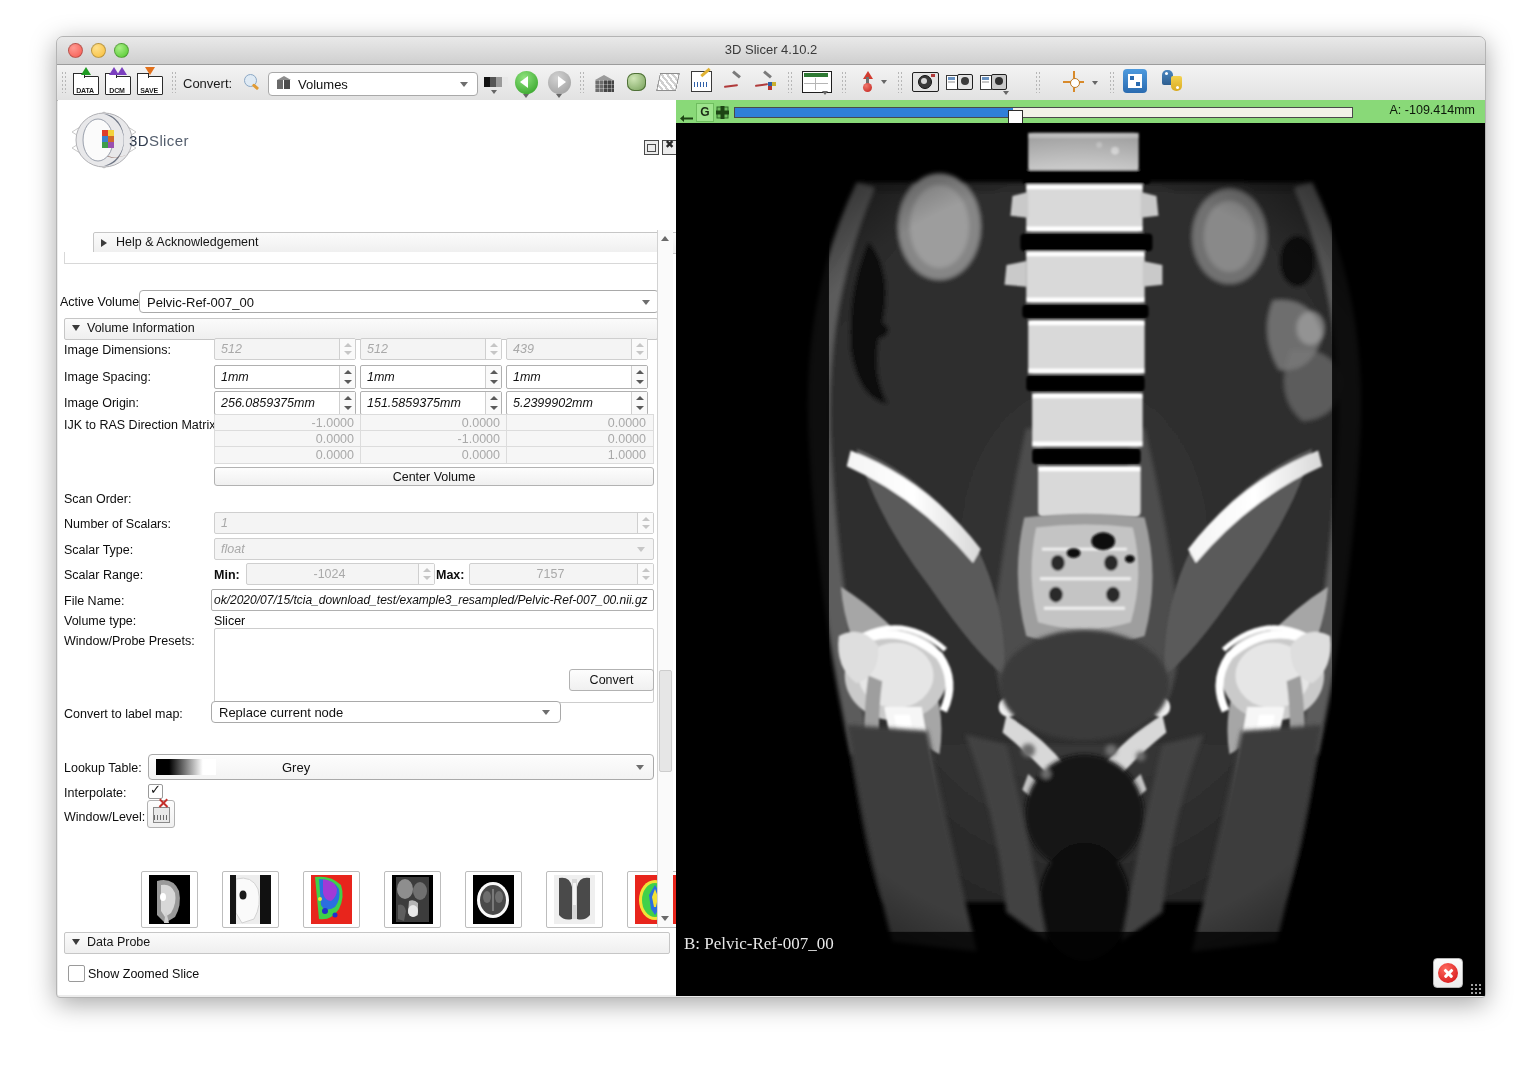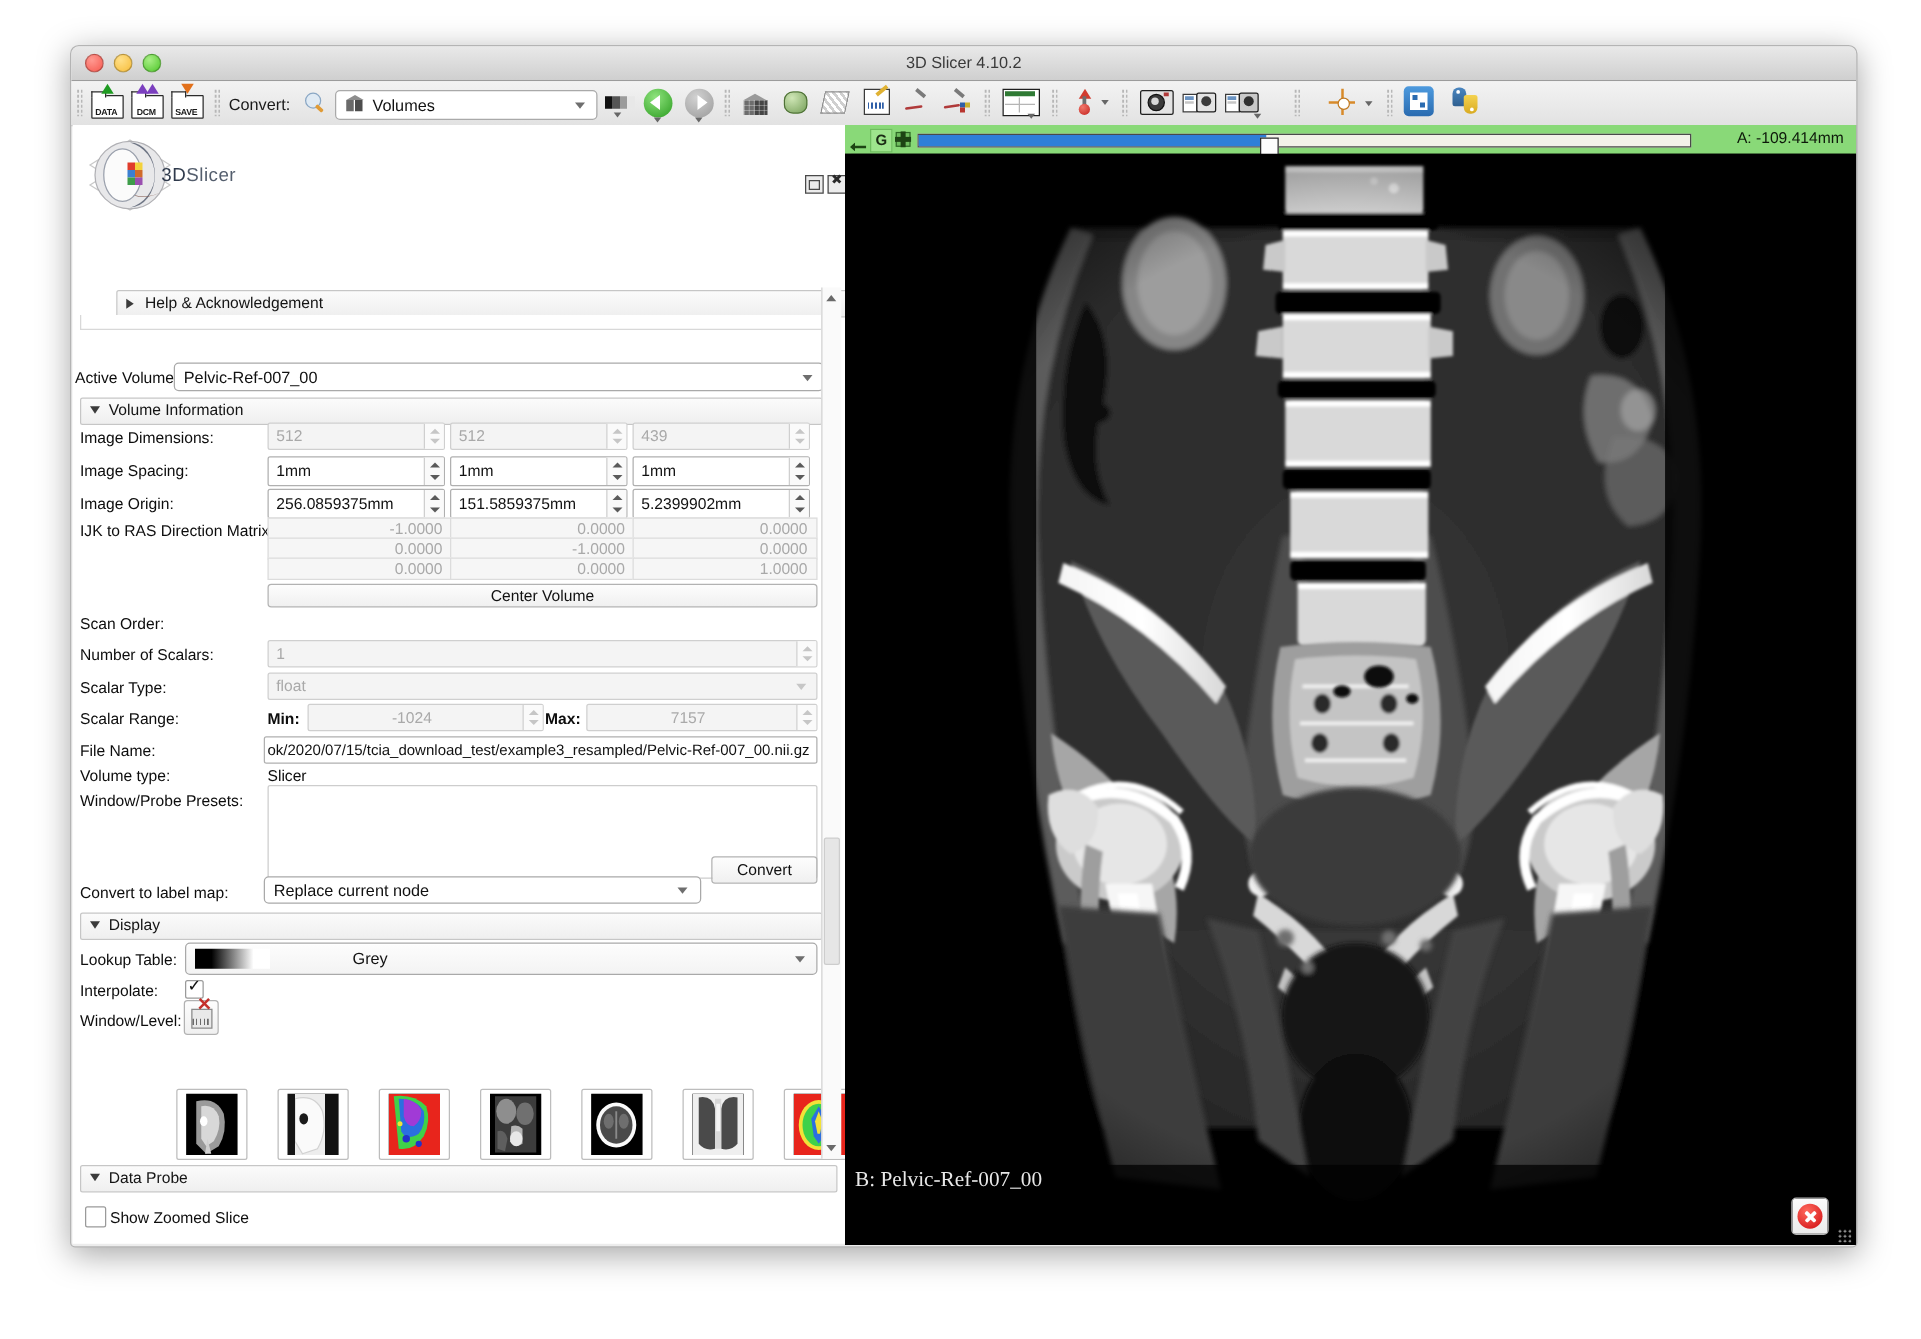--- a/index.html
+++ b/index.html
@@ -83,21 +83,21 @@
   .sechead{position:absolute;height:20px;background:linear-gradient(#fbfbfb,#efefef);
            border:1px solid #c6c6c6;border-radius:2px;}
   .sechead .sect{position:absolute;left:22px;top:2px;font-size:12.5px;color:#141414;}
   .tri{position:absolute;left:7px;top:6px;width:0;height:0;}
   .tri-r{border-top:4.5px solid transparent;border-bottom:4.5px solid transparent;border-left:6px solid #3b3b3b;}
   .tri-d{border-left:4.5px solid transparent;border-right:4.5px solid transparent;border-top:6px solid #3b3b3b;}
 
   .lbl{position:absolute;font-size:12.5px;color:#0d0d0d;}
   .fld{position:absolute;border:1px solid #b0b0b0;background:#fff;border-radius:2px;font-size:12.5px;}
   .fld.ro{background:#f4f4f4;border-color:#cfcfcf;}
-  .fld .v{position:absolute;left:6px;top:50%;transform:translateY(-50%);color:#111;white-space:nowrap;}
+  .fld .v{position:absolute;left:6px;top:50%;transform:translateY(-50%);color:#111;white-space:nowrap;font-style:italic;}
   .fld.ro .v{color:#a9a9a9;}
   .fld .vc{position:absolute;left:0;right:22px;top:50%;transform:translateY(-50%);text-align:center;color:#a9a9a9;}
   .spin{position:absolute;right:0;top:0;bottom:0;width:15px;border-left:1px solid #cfcfcf;background:#fafafa;}
   .spin .u,.spin .d{position:absolute;left:3.5px;width:0;height:0;}
   .spin .u{top:4px;border-left:4px solid transparent;border-right:4px solid transparent;border-bottom:4.5px solid #5a5a5a;}
   .spin .d{bottom:4px;border-left:4px solid transparent;border-right:4px solid transparent;border-top:4.5px solid #5a5a5a;}
   .spin.dis .u{border-bottom-color:#c6c6c6;}
   .spin.dis .d{border-top-color:#c6c6c6;}
 
   .matcell{position:absolute;border:1px solid #dcdcdc;background:#f6f6f6;font-size:12.5px;color:#a9a9a9;}
@@ -530,28 +530,24 @@
       <div class="lbl" style="left:156px;top:514px">Slicer</div>
 
       <div class="lbl" style="left:6px;top:534px">Window/Probe Presets:</div>
       <div class="txtarea" style="left:156px;top:528px;width:438px;height:73px"></div>
 
       <div class="lbl" style="left:6px;top:607px">Convert to label map:</div>
       <div class="combo" style="left:153px;top:601px;width:348px;height:20px">
         <div class="txt" style="left:7px">Replace current node</div>
         <div class="caret" style="right:10px"></div>
       </div>
-      <div class="btn" style="left:511px;top:585px;width:83px;height:20px">
+      <div class="btn" style="left:511px;top:569px;width:83px;height:20px">
         <span>Convert</span>
       </div>
 
-      <div class="sechead" style="left:6px;top:630px;width:592px;">
-        <div class="tri tri-d"></div>
-        <div class="sect">Display</div>
-      </div>
 
       <div class="lbl" style="left:6px;top:661px">Lookup Table:</div>
       <div class="combo" style="left:90px;top:654px;width:504px;height:24px;background:linear-gradient(#fdfdfd,#f3f3f3)">
         <div style="position:absolute;left:7px;top:4px;width:60px;height:16px;
              background:linear-gradient(90deg,#000 0%,#000 22%,#ffffff 78%,#ffffff 100%);"></div>
         <div class="txt" style="left:133px">Grey</div>
         <div class="caret" style="right:9px"></div>
       </div>
 
       <div class="lbl" style="left:6px;top:686px">Interpolate:</div>

